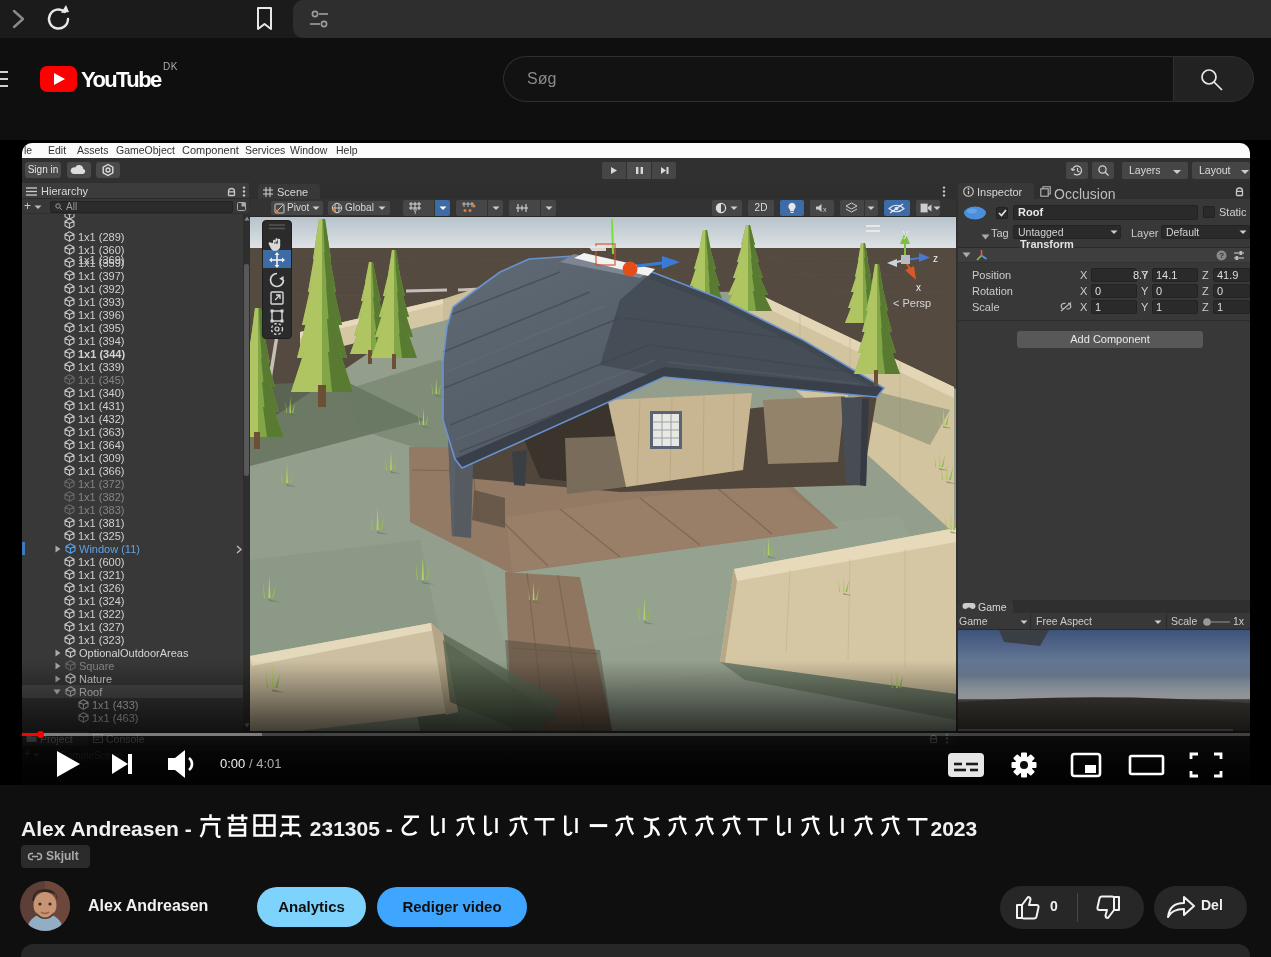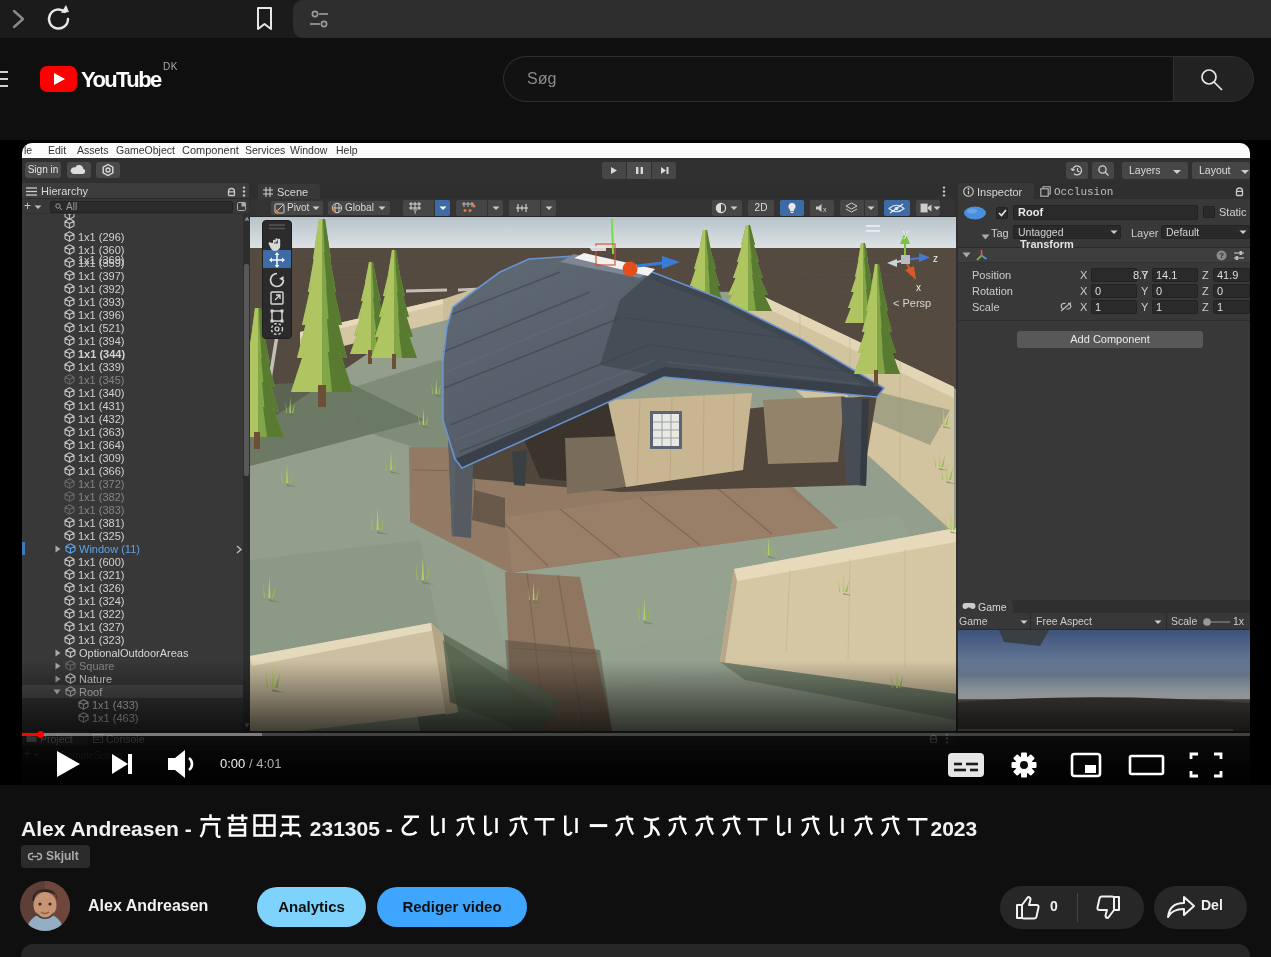--- a/index.html
+++ b/index.html
@@ -131,21 +131,21 @@
 <svg class="abs" style="left:64px;top:209px;opacity:1.0" width="11" height="11" viewBox="0 0 11 11">
           <path d="M5.5 0.8 L10 3.2 V7.8 L5.5 10.2 L1 7.8 V3.2 Z M1 3.2 L5.5 5.6 L10 3.2 M5.5 5.6 V10.2" stroke="#c4c4c4" stroke-width="1.1" fill="none" stroke-linejoin="round"></path>
         </svg>
 <svg class="abs" style="left:64px;top:218.0px;opacity:1.0" width="11" height="11" viewBox="0 0 11 11">
           <path d="M5.5 0.8 L10 3.2 V7.8 L5.5 10.2 L1 7.8 V3.2 Z M1 3.2 L5.5 5.6 L10 3.2 M5.5 5.6 V10.2" stroke="#c4c4c4" stroke-width="1.1" fill="none" stroke-linejoin="round"></path>
         </svg>
 <div class="abs" style="left:78px;top:217.7px;font-size:11px;color:#d2d2d2;margin-top:36px;">1x1 (369)</div>
 <svg class="abs" style="left:64px;top:231.0px;opacity:1.0" width="11" height="11" viewBox="0 0 11 11">
           <path d="M5.5 0.8 L10 3.2 V7.8 L5.5 10.2 L1 7.8 V3.2 Z M1 3.2 L5.5 5.6 L10 3.2 M5.5 5.6 V10.2" stroke="#c4c4c4" stroke-width="1.1" fill="none" stroke-linejoin="round"></path>
         </svg>
-<div class="abs" style="left:78px;top:230.7px;font-size:11px;color:#d2d2d2;">1x1 (296)</div>
+<div class="abs" style="left:78px;top:230.7px;font-size:11px;color:#d2d2d2;">1x1 (289)</div>
 <svg class="abs" style="left:64px;top:244.0px;opacity:1.0" width="11" height="11" viewBox="0 0 11 11">
           <path d="M5.5 0.8 L10 3.2 V7.8 L5.5 10.2 L1 7.8 V3.2 Z M1 3.2 L5.5 5.6 L10 3.2 M5.5 5.6 V10.2" stroke="#c4c4c4" stroke-width="1.1" fill="none" stroke-linejoin="round"></path>
         </svg>
 <div class="abs" style="left:78px;top:243.7px;font-size:11px;color:#d2d2d2;">1x1 (360)</div>
 <svg class="abs" style="left:64px;top:257.0px;opacity:1.0" width="11" height="11" viewBox="0 0 11 11">
           <path d="M5.5 0.8 L10 3.2 V7.8 L5.5 10.2 L1 7.8 V3.2 Z M1 3.2 L5.5 5.6 L10 3.2 M5.5 5.6 V10.2" stroke="#c4c4c4" stroke-width="1.1" fill="none" stroke-linejoin="round"></path>
         </svg>
 <div class="abs" style="left:78px;top:256.7px;font-size:11px;color:#d2d2d2;">1x1 (359)</div>
 <svg class="abs" style="left:64px;top:270.0px;opacity:1.0" width="11" height="11" viewBox="0 0 11 11">
           <path d="M5.5 0.8 L10 3.2 V7.8 L5.5 10.2 L1 7.8 V3.2 Z M1 3.2 L5.5 5.6 L10 3.2 M5.5 5.6 V10.2" stroke="#c4c4c4" stroke-width="1.1" fill="none" stroke-linejoin="round"></path>
@@ -159,21 +159,21 @@
           <path d="M5.5 0.8 L10 3.2 V7.8 L5.5 10.2 L1 7.8 V3.2 Z M1 3.2 L5.5 5.6 L10 3.2 M5.5 5.6 V10.2" stroke="#c4c4c4" stroke-width="1.1" fill="none" stroke-linejoin="round"></path>
         </svg>
 <div class="abs" style="left:78px;top:295.7px;font-size:11px;color:#d2d2d2;">1x1 (393)</div>
 <svg class="abs" style="left:64px;top:309.0px;opacity:1.0" width="11" height="11" viewBox="0 0 11 11">
           <path d="M5.5 0.8 L10 3.2 V7.8 L5.5 10.2 L1 7.8 V3.2 Z M1 3.2 L5.5 5.6 L10 3.2 M5.5 5.6 V10.2" stroke="#c4c4c4" stroke-width="1.1" fill="none" stroke-linejoin="round"></path>
         </svg>
 <div class="abs" style="left:78px;top:308.7px;font-size:11px;color:#d2d2d2;">1x1 (396)</div>
 <svg class="abs" style="left:64px;top:322.0px;opacity:1.0" width="11" height="11" viewBox="0 0 11 11">
           <path d="M5.5 0.8 L10 3.2 V7.8 L5.5 10.2 L1 7.8 V3.2 Z M1 3.2 L5.5 5.6 L10 3.2 M5.5 5.6 V10.2" stroke="#c4c4c4" stroke-width="1.1" fill="none" stroke-linejoin="round"></path>
         </svg>
-<div class="abs" style="left:78px;top:321.7px;font-size:11px;color:#d2d2d2;">1x1 (521)</div>
+<div class="abs" style="left:78px;top:321.7px;font-size:11px;color:#d2d2d2;">1x1 (395)</div>
 <svg class="abs" style="left:64px;top:335.0px;opacity:1.0" width="11" height="11" viewBox="0 0 11 11">
           <path d="M5.5 0.8 L10 3.2 V7.8 L5.5 10.2 L1 7.8 V3.2 Z M1 3.2 L5.5 5.6 L10 3.2 M5.5 5.6 V10.2" stroke="#c4c4c4" stroke-width="1.1" fill="none" stroke-linejoin="round"></path>
         </svg>
 <div class="abs" style="left:78px;top:334.7px;font-size:11px;color:#d2d2d2;">1x1 (394)</div>
 <svg class="abs" style="left:64px;top:348.0px;opacity:1.0" width="11" height="11" viewBox="0 0 11 11">
           <path d="M5.5 0.8 L10 3.2 V7.8 L5.5 10.2 L1 7.8 V3.2 Z M1 3.2 L5.5 5.6 L10 3.2 M5.5 5.6 V10.2" stroke="#c4c4c4" stroke-width="1.1" fill="none" stroke-linejoin="round"></path>
         </svg>
 <div class="abs" style="left:78px;top:347.7px;font-size:11px;color:#d2d2d2;font-weight:bold;">1x1 (344)</div>
 <svg class="abs" style="left:64px;top:361.0px;opacity:1.0" width="11" height="11" viewBox="0 0 11 11">
           <path d="M5.5 0.8 L10 3.2 V7.8 L5.5 10.2 L1 7.8 V3.2 Z M1 3.2 L5.5 5.6 L10 3.2 M5.5 5.6 V10.2" stroke="#c4c4c4" stroke-width="1.1" fill="none" stroke-linejoin="round"></path>
@@ -877,21 +877,21 @@
 <svg class="abs" style="left:963px;top:186px" width="11" height="11" viewBox="0 0 11 11">
       <circle cx="5.5" cy="5.5" r="4.8" stroke="#ccc" stroke-width="1.1" fill="none"></circle>
       <line x1="5.5" y1="4.8" x2="5.5" y2="8.2" stroke="#ccc" stroke-width="1.3"></line>
       <circle cx="5.5" cy="3" r="0.9" fill="#ccc"></circle>
     </svg>
 <div class="abs" style="left:977px;top:185.5px;font-size:11px;color:#d8d8d8;">Inspector</div>
 <svg class="abs" style="left:1040px;top:186px" width="11" height="11" viewBox="0 0 11 11">
       <rect x="0.8" y="2.8" width="7.4" height="7.4" stroke="#bbb" stroke-width="1.1" fill="none"></rect>
       <path d="M3 2.8 V0.8 H10.2 V8 H8.2" stroke="#bbb" stroke-width="1.1" fill="none"></path>
     </svg>
-<div class="abs" style="left:1054px;top:185.5px;font-size:11px;color:#bdbdbd;font-family:Liberation Mono, monospace;">Occlusion</div>
+<div class="abs" style="left:1054px;top:185.5px;font-size:14px;color:#bdbdbd;">Occlusion</div>
 <svg class="abs" style="left:1234px;top:185px" width="11" height="12" viewBox="0 0 11 12">
       <path d="M2.5 10.5 v-4.5 a3 3 0 0 1 6 0 v4.5 M2.5 10.5 h6 M2.5 6.3 h6" stroke="#c8c8c8" stroke-width="1.3" fill="none"></path>
     </svg>
 
 <svg class="abs" style="left:962px;top:205px" width="26" height="18" viewBox="0 0 26 18">
       <ellipse cx="13" cy="8" rx="11" ry="6.5" fill="#4a8fdc"></ellipse>
       <ellipse cx="10" cy="6" rx="5" ry="2.5" fill="#6aa8e8" opacity="0.8"></ellipse>
     </svg>
 <svg class="abs" style="left:981px;top:234px" width="9" height="6" viewBox="0 0 9 6">
       <path d="M0.5 0.5 L8.5 0.5 L4.5 5.5 Z" fill="#aaa"></path>

